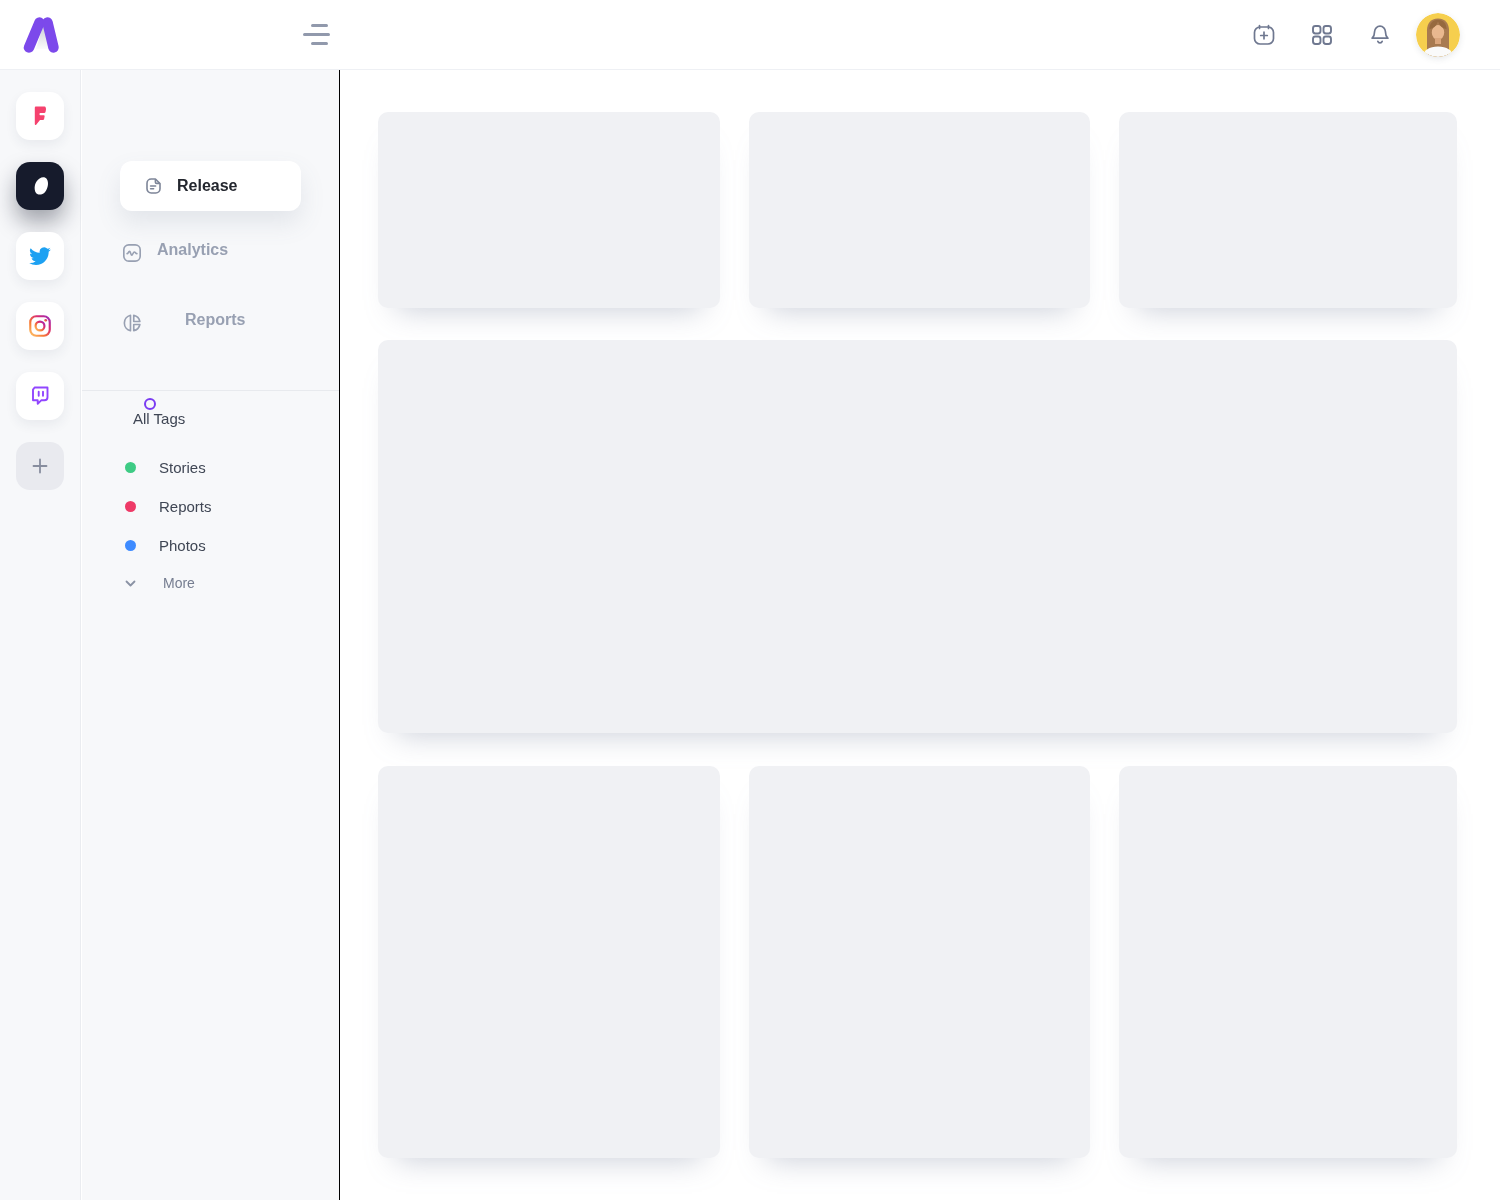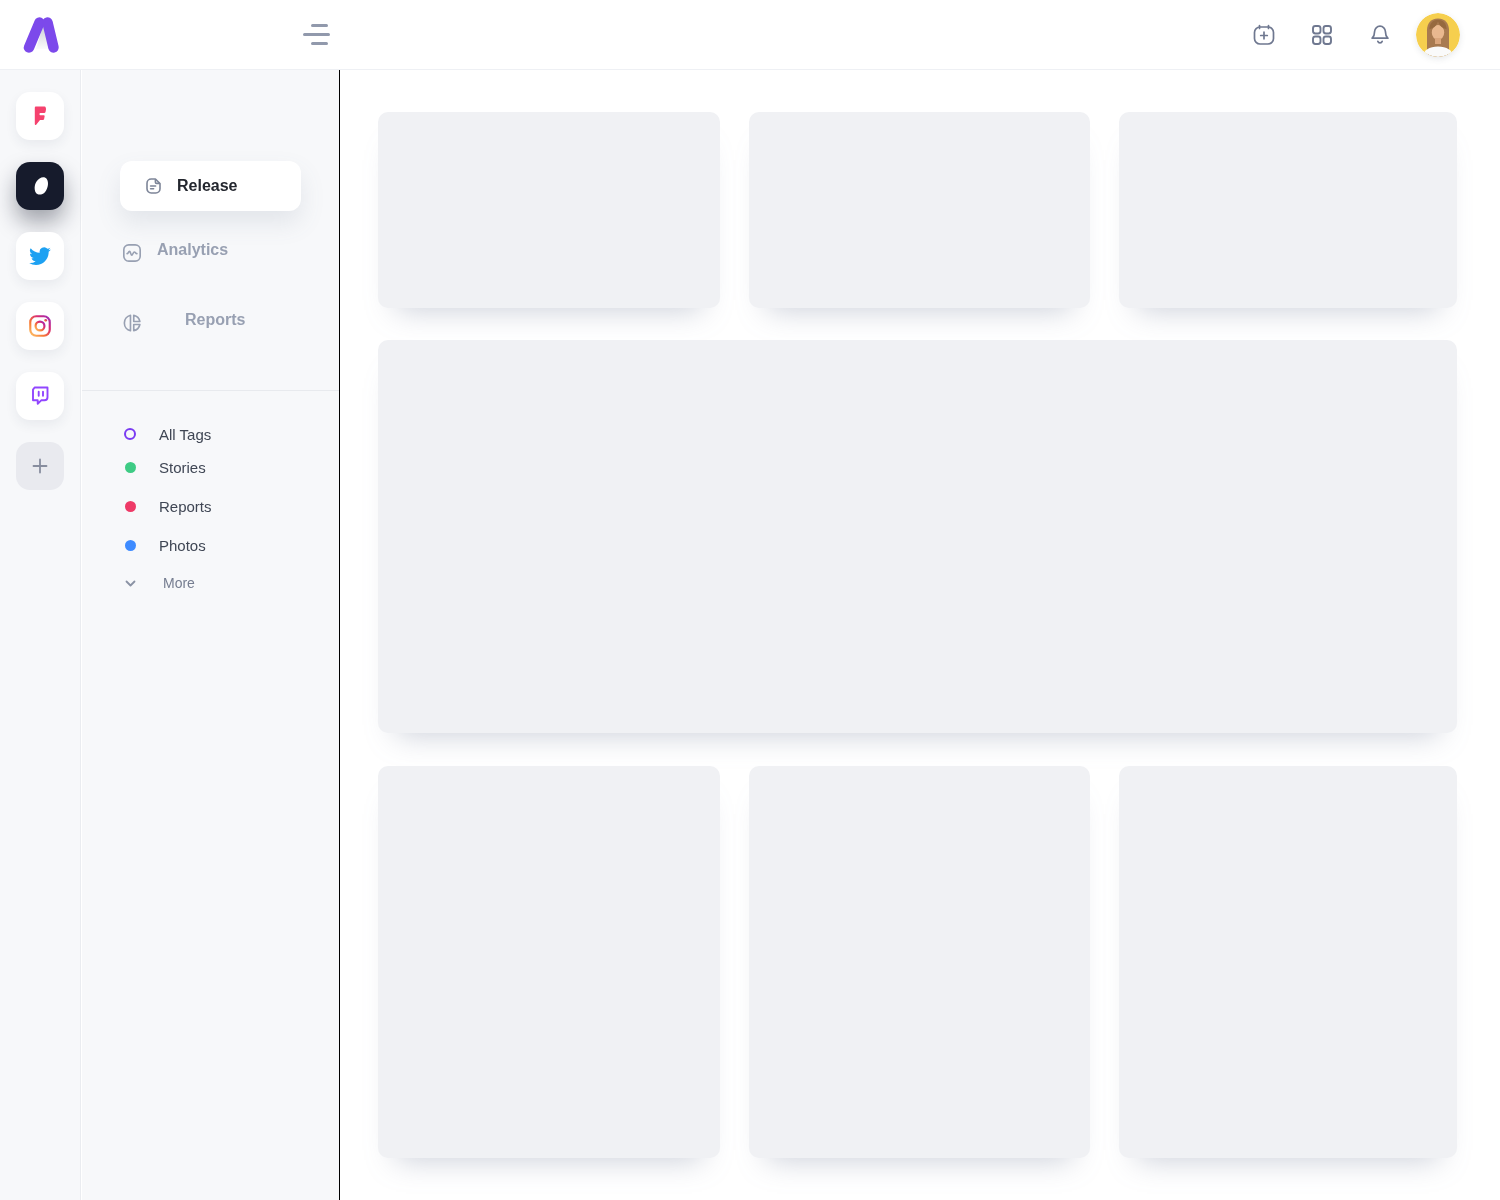--- a/index.html
+++ b/index.html
@@ -44,21 +44,21 @@
   .row-analytics { top:171px; }
   .row-reports { top:241px;gap:28px; }
   .row-nav .nav-label { margin-left:13px; font-size:16px; font-weight:700; color:#98a0b2; }
   .side-divider { position:absolute; left:0; top:320px; width:257px; height:1px; background:#e8eaee; }
 
   .tag-row { position:absolute; left:38px; height:24px; display:flex; align-items:center; cursor:pointer; }
   .tag-bullet { width:26px; display:flex; align-items:center; justify-content:flex-start; }
   .dot { width:11px; height:11px; border-radius:50%; margin-left:5px; }
   .ring { width:12px; height:12px; border-radius:50%; border:2.5px solid #7a3cf2; margin-left:4px; background:transparent; }
   .tag-label { margin-left:13px; font-size:15px; color:#3f4654; }
-  .tag-all    { top:352px; }
+  .tag-all    { top:328px;flex-direction:column; }
   .tag-videos { top:385px; }
   .tag-stories{ top:424px; }
   .tag-photos { top:463px;justify-content:flex-end; }
   .row-more   { top:501px; }
   .more-label { margin-left:14px; font-size:14px; color:#757d90; }
   .chev { margin-left:3px; }
 
   
   .main { position:absolute; left:340px; top:70px; width:1160px; height:1130px; background:#fff; }
   .ph-card { position:absolute; background:#f0f1f4; border-radius:10px; box-shadow:0 20px 28px -18px rgba(125,135,160,.40); }

